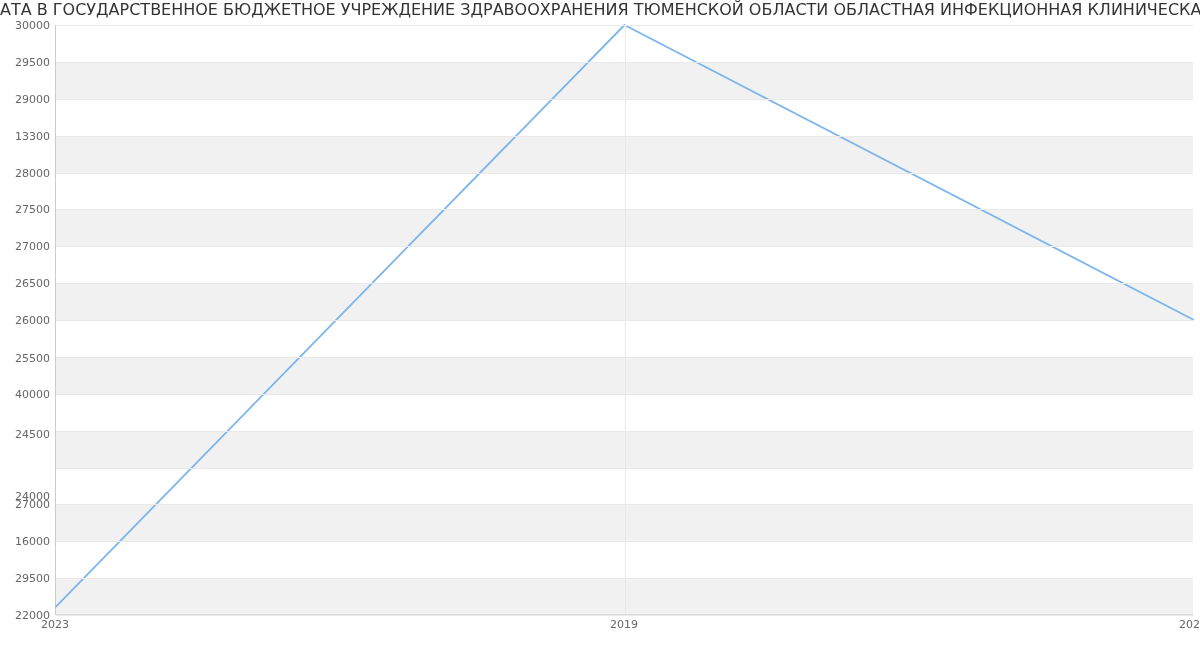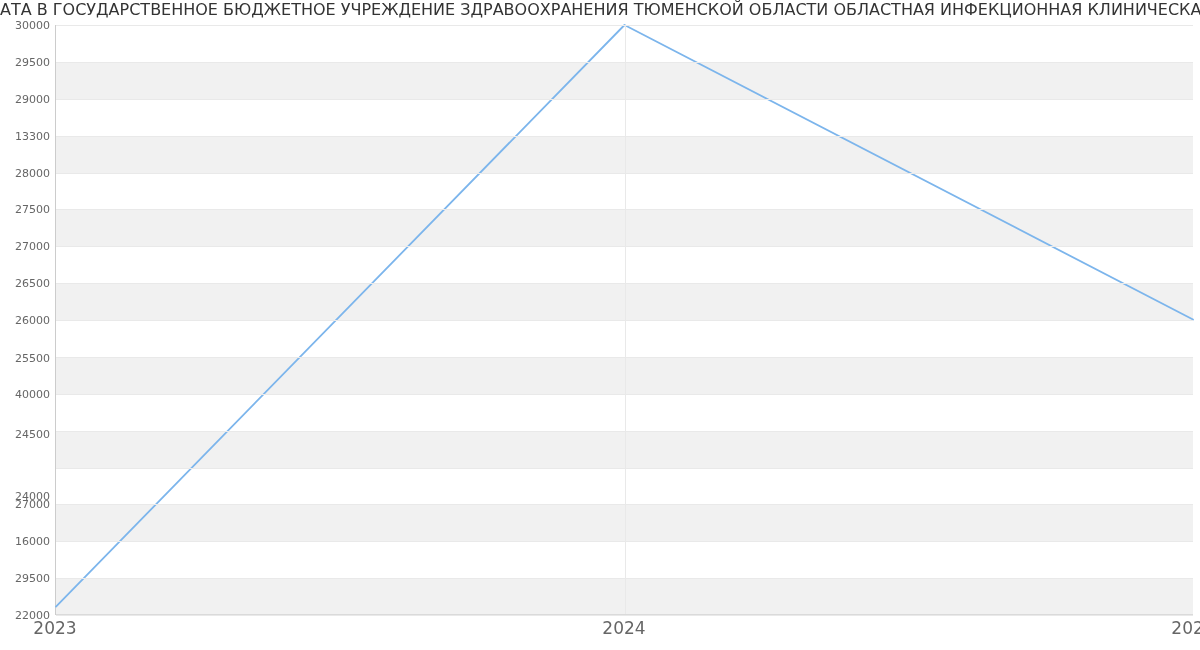--- a/index.html
+++ b/index.html
@@ -61,21 +61,21 @@
       transform: translateY(-50%);
       font-size: 11px;
       color: #666666;
       text-align: right;
       width: 48px;
     }
     .x-tick-label {
       position: absolute;
       top: 618px; 
       transform: translateX(-50%);
-      font-size: 17px;
+      font-size: 11px;
       color: #666666;
     }
     svg.series {
       position: absolute;
       top: 0;
       left: 0;
       width: 100%;
       height: 100%;
       overflow: visible;
     }
@@ -135,15 +135,15 @@
     <div class="y-tick-label" style="top: 320px;">26000</div>
     <div class="y-tick-label" style="top: 283.125px;">26500</div>
     <div class="y-tick-label" style="top: 246.25px;">27000</div>
     <div class="y-tick-label" style="top: 209.375px;">27500</div>
     <div class="y-tick-label" style="top: 172.5px;">28000</div>
     <div class="y-tick-label" style="top: 135.625px;">13300</div>
     <div class="y-tick-label" style="top: 98.75px;">29000</div>
     <div class="y-tick-label" style="top: 61.875px;">29500</div>
     <div class="y-tick-label" style="top: 25px;">30000</div>
     <div class="x-tick-label" style="left: 55px;">2023</div>
-    <div class="x-tick-label" style="left: 624px;">2024</div>
+    <div class="x-tick-label" style="left: 624px;">2019</div>
     <div class="x-tick-label" style="left: 1193px;">2025</div>
   </div>
 
 </body></html>

